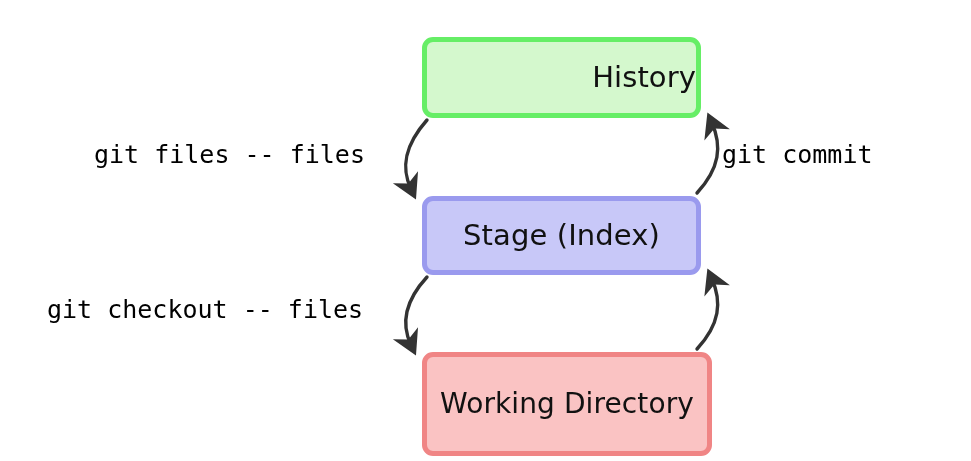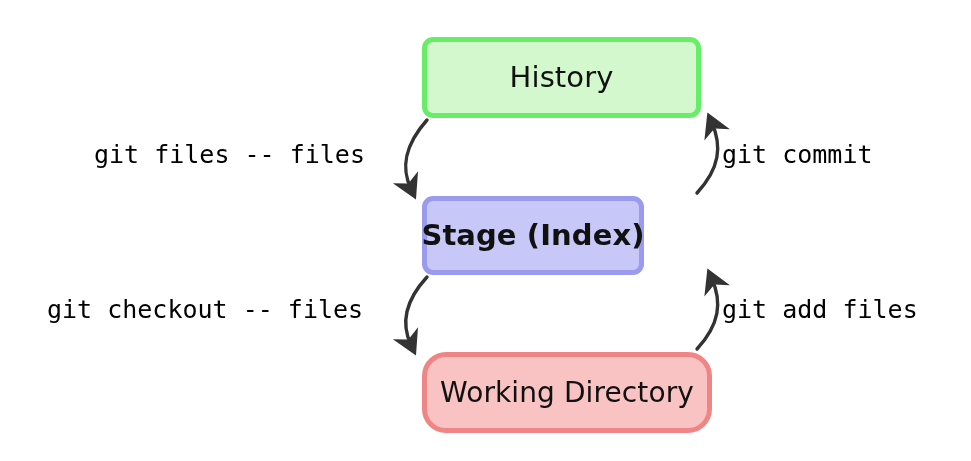--- a/index.html
+++ b/index.html
@@ -50,40 +50,39 @@
     font-size: 29px;
   }
 
   #node-history {
     left: 422px;
     top: 37px;
     width: 279px;
     height: 81px;
     background: #d4f8cd;
     border-color: #66ee66;
+    justify-content: flex-end;
   }
 
   #node-stage {
     left: 422px;
     top: 196px;
-    width: 222px;
+    width: 279px;
     height: 79px;
     background: #c8c8f8;
     border-color: #9a9aee;
-    font-weight: bold;
   }
 
   #node-working {
     left: 422px;
     top: 352px;
     width: 290px;
-    height: 81px;
+    height: 104px;
     background: #fac3c3;
     border-color: #f08585;
-    border-radius: 24px;
   }
   #node-working .node-label { font-size: 28px; }
 
   
   #arrow-layer {
     position: absolute;
     left: 0;
     top: 0;
     width: 971px;
     height: 461px;
@@ -149,17 +148,14 @@
   </div>
 
   <div class="cmd-label" id="label-git-checkout">
     <span>git checkout -- </span><span class="arg">files</span>
   </div>
 
   <div class="cmd-label" id="label-git-commit">
     <span>git commit</span><span class="arg"></span>
   </div>
 
-  <div class="cmd-label" id="label-git-add">
-    <span>git add </span><span class="arg">files</span>
-  </div>
 
 </div>
 
 </body></html>

